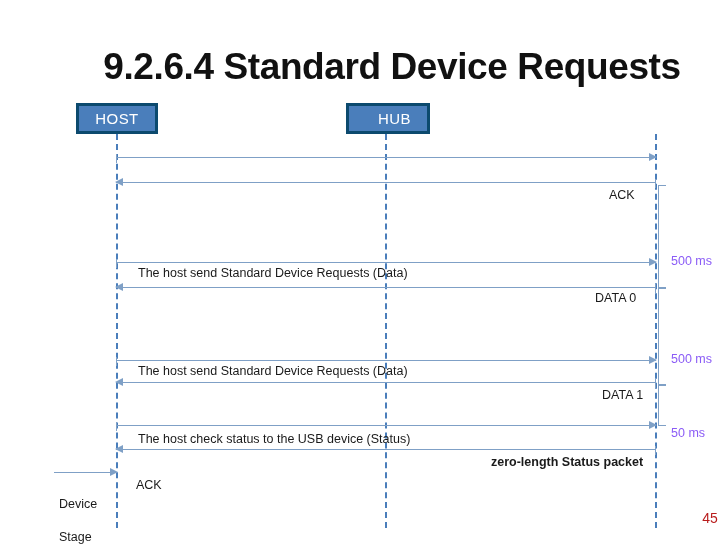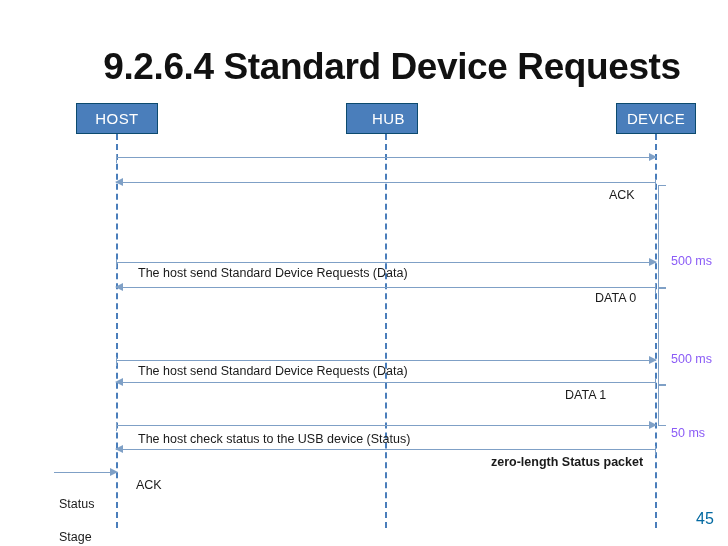--- a/index.html
+++ b/index.html
@@ -23,21 +23,21 @@
     letter-spacing:-0.4px;
     line-height:46px;
     white-space:nowrap;
   }
 
   
   .actor-box{
     position:absolute;
     height:31px;
     background:#4A7EBB;
-    border:1px solid #0c4a6e;
+    border:3px solid #0c4a6e;
     color:#ffffff;
     font-size:15px;
     display:flex;
     align-items:center;
     justify-content:center;
     box-sizing:border-box;
     letter-spacing:0.4px;
   }
 
   
@@ -115,40 +115,37 @@
   
   .footer-text{
     position:absolute;
     font-size:11px;
     color:#A6A6A6;
     text-align:center;
     line-height:15px;
   }
   .page-number{
     position:absolute;
-    font-size:16px;
-    color:#0369a1;
-    text-align:left;
+    font-size:14px;
+    color:#b91c1c;
+    text-align:center;
   }
 </style>
 </head>
 <body>
 
 <div id="slide">
 
   <div class="title">9.2.6.4 Standard Device Requests</div>
 
   <div class="actor-box" style="left:48px;top:103px;width:82px;">
     <span>HOST</span>
   </div>
-  <div class="actor-box" style="left:318px;top:103px;width:72px;padding-left:13px;">
+  <div class="actor-box" style="left:318px;top:103px;width:84px;padding-left:13px;">
     <span>HUB</span>
-  </div>
-  <div class="actor-box" style="left:588px;top:103px;width:80px;">
-    <span>DEVICE</span>
   </div>
 
   <div class="lifeline" style="left:88px;top:134px;height:394px;"></div>
   <div class="lifeline" style="left:357px;top:134px;height:394px;"></div>
   <div class="lifeline" style="left:627px;top:134px;height:394px;"></div>
 
   <div class="msg right" style="left:88px;top:157px;width:540px;">
     <span class="tail-tick"></span>
     <span class="head"></span>
   </div>
@@ -180,21 +177,21 @@
   <div class="msg right" style="left:88px;top:360px;width:540px;">
     <span class="tail-tick"></span>
     <span class="head"></span>
   </div>
   <div class="label" style="left:110px;top:364px;">The host send Standard Device Requests (Data)</div>
 
   <div class="msg left" style="left:88px;top:382px;width:540px;">
     <span class="head"></span>
     <span class="tail-tick"></span>
   </div>
-  <div class="label" style="left:537px;top:388px;">DATA 1</div>
+  <div class="label" style="left:574px;top:388px;">DATA 1</div>
 
   <div class="bracket" style="left:630px;top:385px;height:41px;"></div>
   <div class="timing-label" style="left:643px;top:426px;">50 ms</div>
 
   <div class="msg right" style="left:88px;top:425px;width:540px;">
     <span class="tail-tick"></span>
     <span class="head"></span>
   </div>
   <div class="label" style="left:110px;top:432px;text-align:right;">The host check status to the USB device (Status)</div>
 
@@ -203,20 +200,20 @@
     <span class="tail-tick"></span>
   </div>
   <div class="label" style="left:463px;top:455px;font-weight:bold;">zero-length Status packet</div>
 
   <div class="msg right" style="left:26px;top:472px;width:63px;">
     <span class="head"></span>
   </div>
   <div class="label" style="left:108px;top:478px;">ACK</div>
 
   <div class="stage-note" style="left:31px;top:479px;">
-    <div>Status</div>
+    <div>Device</div>
     <div>Stage</div>
     
   </div>
 
   <div class="page-number" style="left:668px;top:510px;width:28px;">45</div>
 
 </div>
 
 </body></html>

